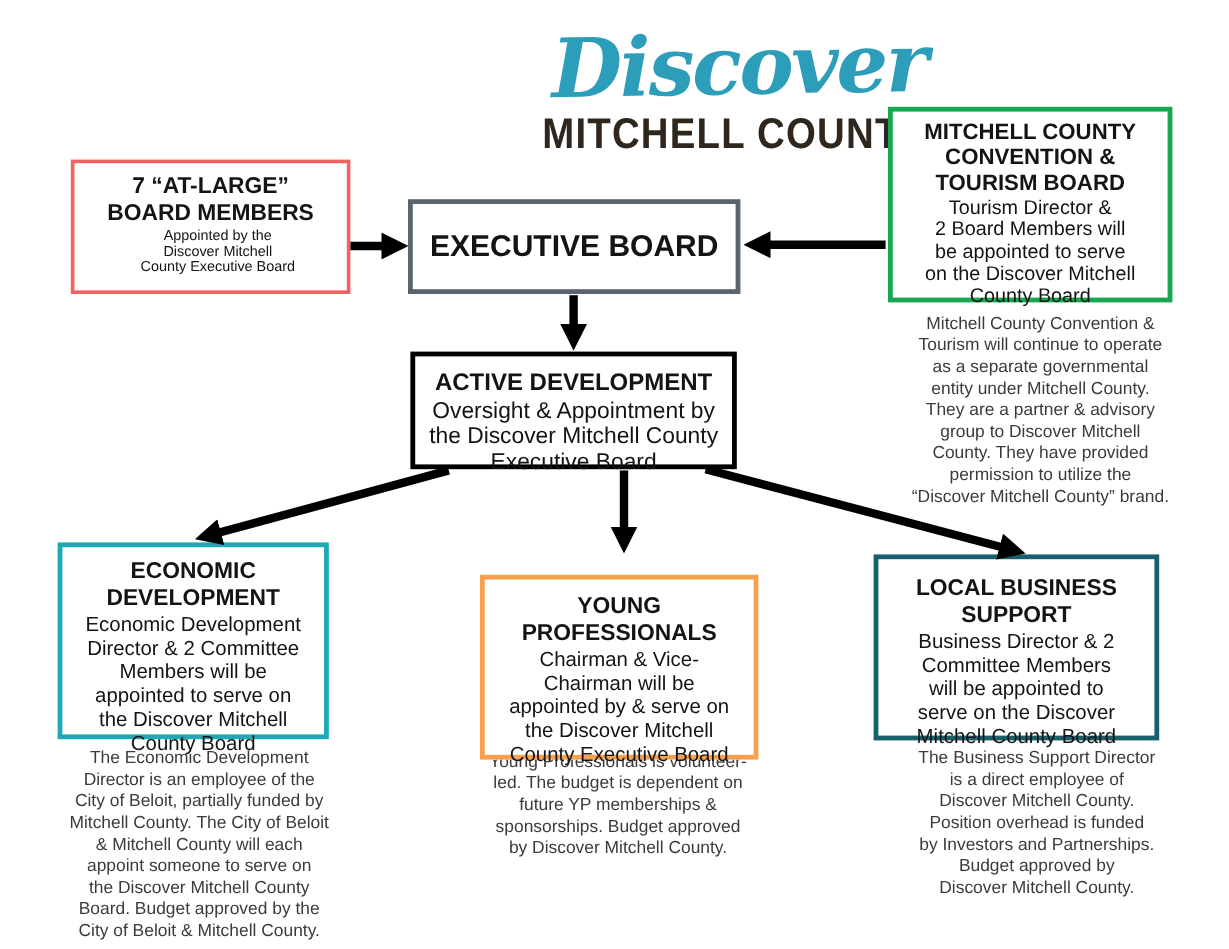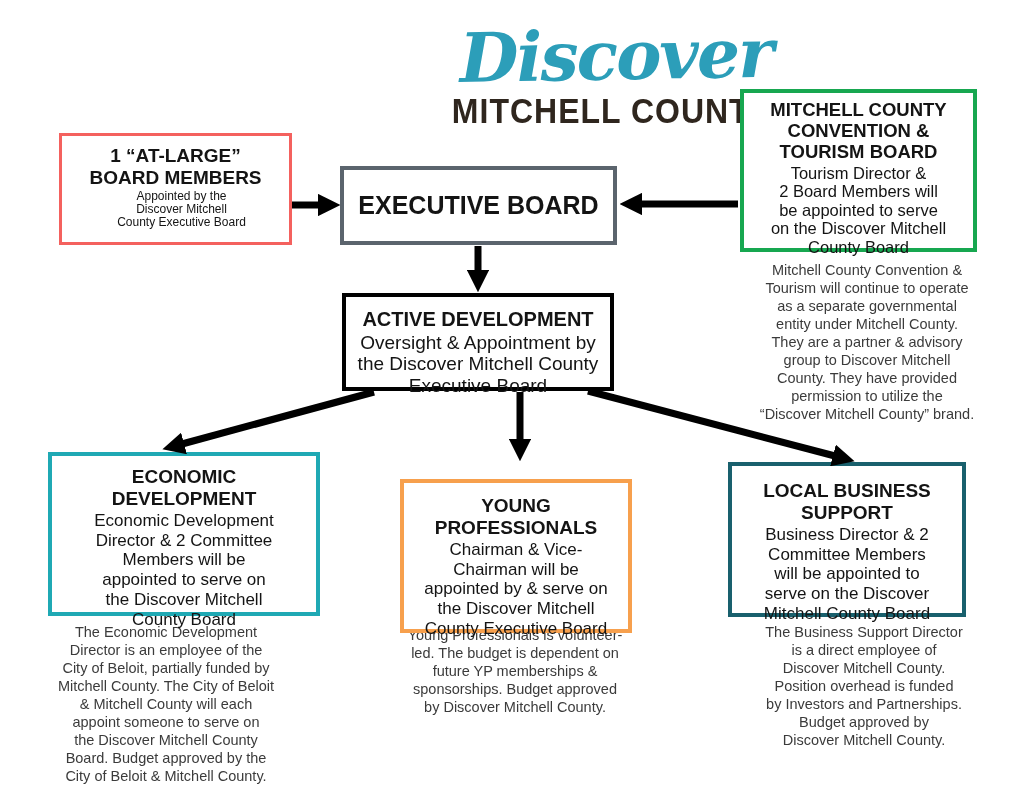--- a/index.html
+++ b/index.html
@@ -35,21 +35,21 @@
   .box-exec .body{font-size:18px;line-height:1.2;}
 
   .box-conv{left:740px;top:89px;width:237px;height:163px;padding-top:7px;}
   .box-conv .title{font-size:18.5px;line-height:1.13;}
   .box-conv .body{font-size:16.5px;line-height:1.12;margin-top:1px;}
 
   .box-active{left:342px;top:293px;width:272px;height:98px;padding-top:11px;}
   .box-active .title{font-size:20px;line-height:1.1;}
   .box-active .body{font-size:19px;line-height:1.13;margin-top:2px;}
 
-  .box-econ{left:48px;top:452px;width:272px;height:164px;padding-top:10px;}
+  .box-econ{left:48px;top:452px;width:226px;height:164px;padding-top:10px;}
   .box-yp{left:400px;top:463px;width:232px;height:154px;padding-top:12px;margin-top:16px;}
   .box-lbs{left:728px;top:462px;width:238px;height:155px;padding-top:14px;}
   .box-econ .title,.box-yp .title,.box-lbs .title{font-size:19px;line-height:1.15;}
   .box-econ .body,.box-yp .body,.box-lbs .body{font-size:17px;line-height:1.17;margin-top:1px;}
 
   .note{position:absolute;z-index:2;font-size:14.5px;line-height:1.24;
         color:#3b3b3b;text-align:center;white-space:pre-line;}
   .note-conv{left:718px;top:262px;width:298px;}
   .note-econ{left:34px;top:624px;width:264px;}
   .note-yp{left:384px;top:627px;width:262px;}
@@ -73,21 +73,21 @@
     <line x1="520" y1="392" x2="520" y2="441" stroke="#000" stroke-width="7" marker-end="url(#ah)"></line>
     <line x1="588" y1="391" x2="835" y2="456" stroke="#000" stroke-width="7" marker-end="url(#ah)"></line>
   </svg>
 
   <div class="logo">
     <div class="logo-script" style="color: rgb(44, 158, 185);">Discover</div>
     <div class="logo-word" style="color: rgb(47, 38, 30);">MITCHELL COUNTY</div>
   </div>
 
   <div class="box box-atlarge" style="border-color: rgb(244, 97, 94);">
-    <div class="title">1 “AT-LARGE”
+    <div class="title">7 “AT-LARGE”
 BOARD MEMBERS</div>
     <div class="body">Appointed by the
 Discover Mitchell
 County Executive Board</div>
   </div>
 
   <div class="box box-exec" style="border-color: rgb(91, 100, 109);">
     <div class="title">EXECUTIVE BOARD</div>
   </div>
 

